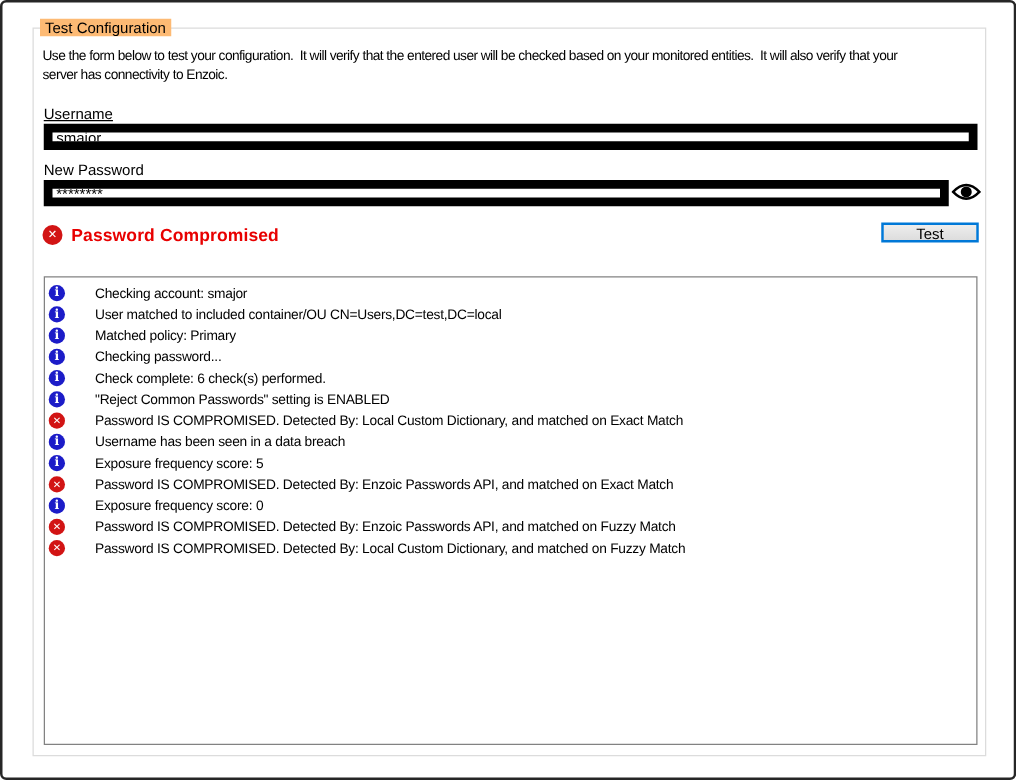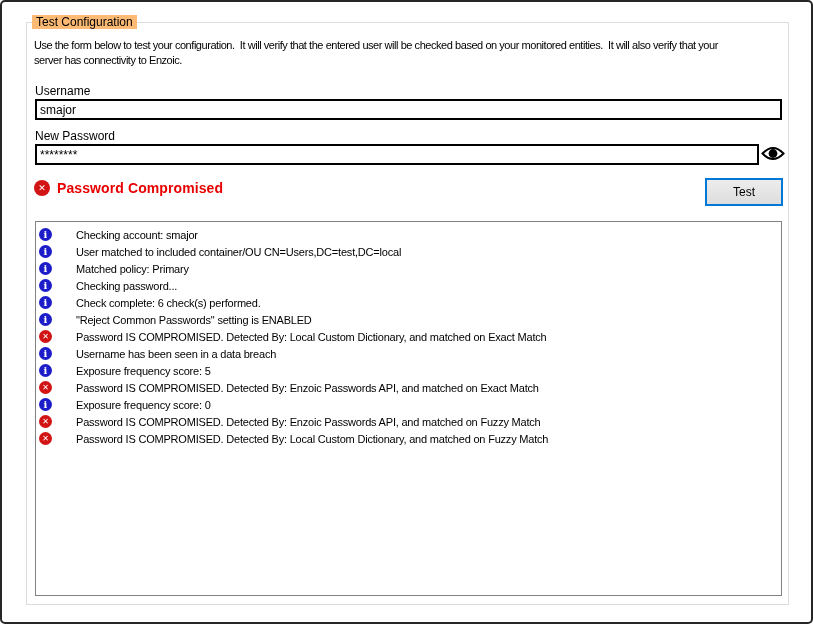--- a/index.html
+++ b/index.html
@@ -45,21 +45,21 @@
   .field-label {
     position: absolute;
     left: 8px;
     font-size: 12px;
     white-space: nowrap;
   }
   .textbox {
     position: absolute;
     left: 8px;
     height: 21px;
-    border: 2px solid #000000;
+    border: 7px solid #000000;
     background: #ffffff;
     font-family: "Liberation Sans", "DejaVu Sans", sans-serif;
     font-size: 12px;
     padding: 0 3px;
     color: #000;
     outline: none;
   }
   #username-input { top: 76px; width: 747px; }
   #password-input { top: 121px; width: 724px; }
   .eye-btn {
@@ -92,21 +92,21 @@
     font-size: 14px;
     font-weight: 600;
     color: #e80000;
     letter-spacing: 0.1px;
     white-space: nowrap;
     text-align: center;
   }
   .test-button {
     position: absolute;
     left: 678px; top: 155px;
-    width: 78px; height: 28px;
+    width: 78px; height: 16px;
     background: linear-gradient(#ededed, #dddddd);
     border: 2px solid #0078d7;
     font-family: "Liberation Sans", "DejaVu Sans", sans-serif;
     font-size: 12px;
     color: #000;
     cursor: pointer;
   }
   .results-label { top: 198px; text-align: right; }
   .results-box {
     position: absolute;
@@ -149,21 +149,21 @@
 
 <div class="window">
   <div class="groupbox">
     <div class="groupbox-label">Test Configuration</div>
 
     <div class="description">
       <div class="line">Use the form below to test your configuration.  It will verify that the entered user will be checked based on your monitored entities.  It will also verify that your</div>
       <div class="line">server has connectivity to Enzoic.</div>
     </div>
 
-    <div class="field-label" style="top:61px;">Username</div>
+    <div class="field-label" style="top:61px;text-decoration:underline;">Username</div>
     <input id="username-input" class="textbox" type="text" value="smajor" style="">
 
     <div class="field-label" style="top:106px;">New Password</div>
     <input id="password-input" class="textbox" type="text" value="********" style="">
 
     <button class="eye-btn">
       <span>
         <svg width="24" height="19" viewBox="0 0 24 19" aria-hidden="true">
           <path d="M1.5 9.5 Q 12 -1.5 22.5 9.5 Q 12 20.5 1.5 9.5 Z" fill="none" stroke="#000000" stroke-width="2"></path>
           <circle cx="12" cy="9.5" r="4.4" fill="#000000"></circle>

